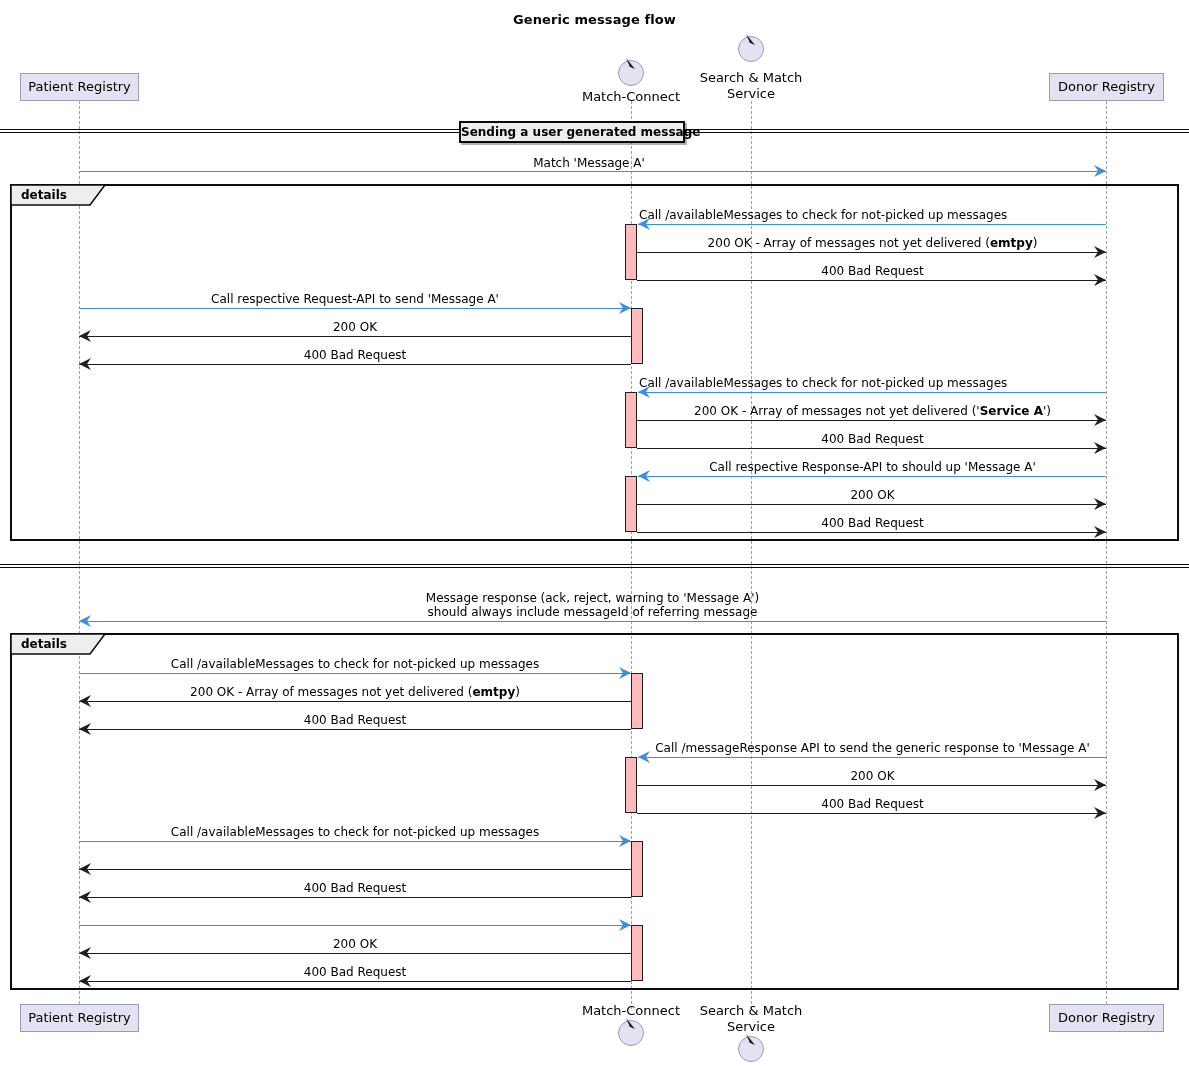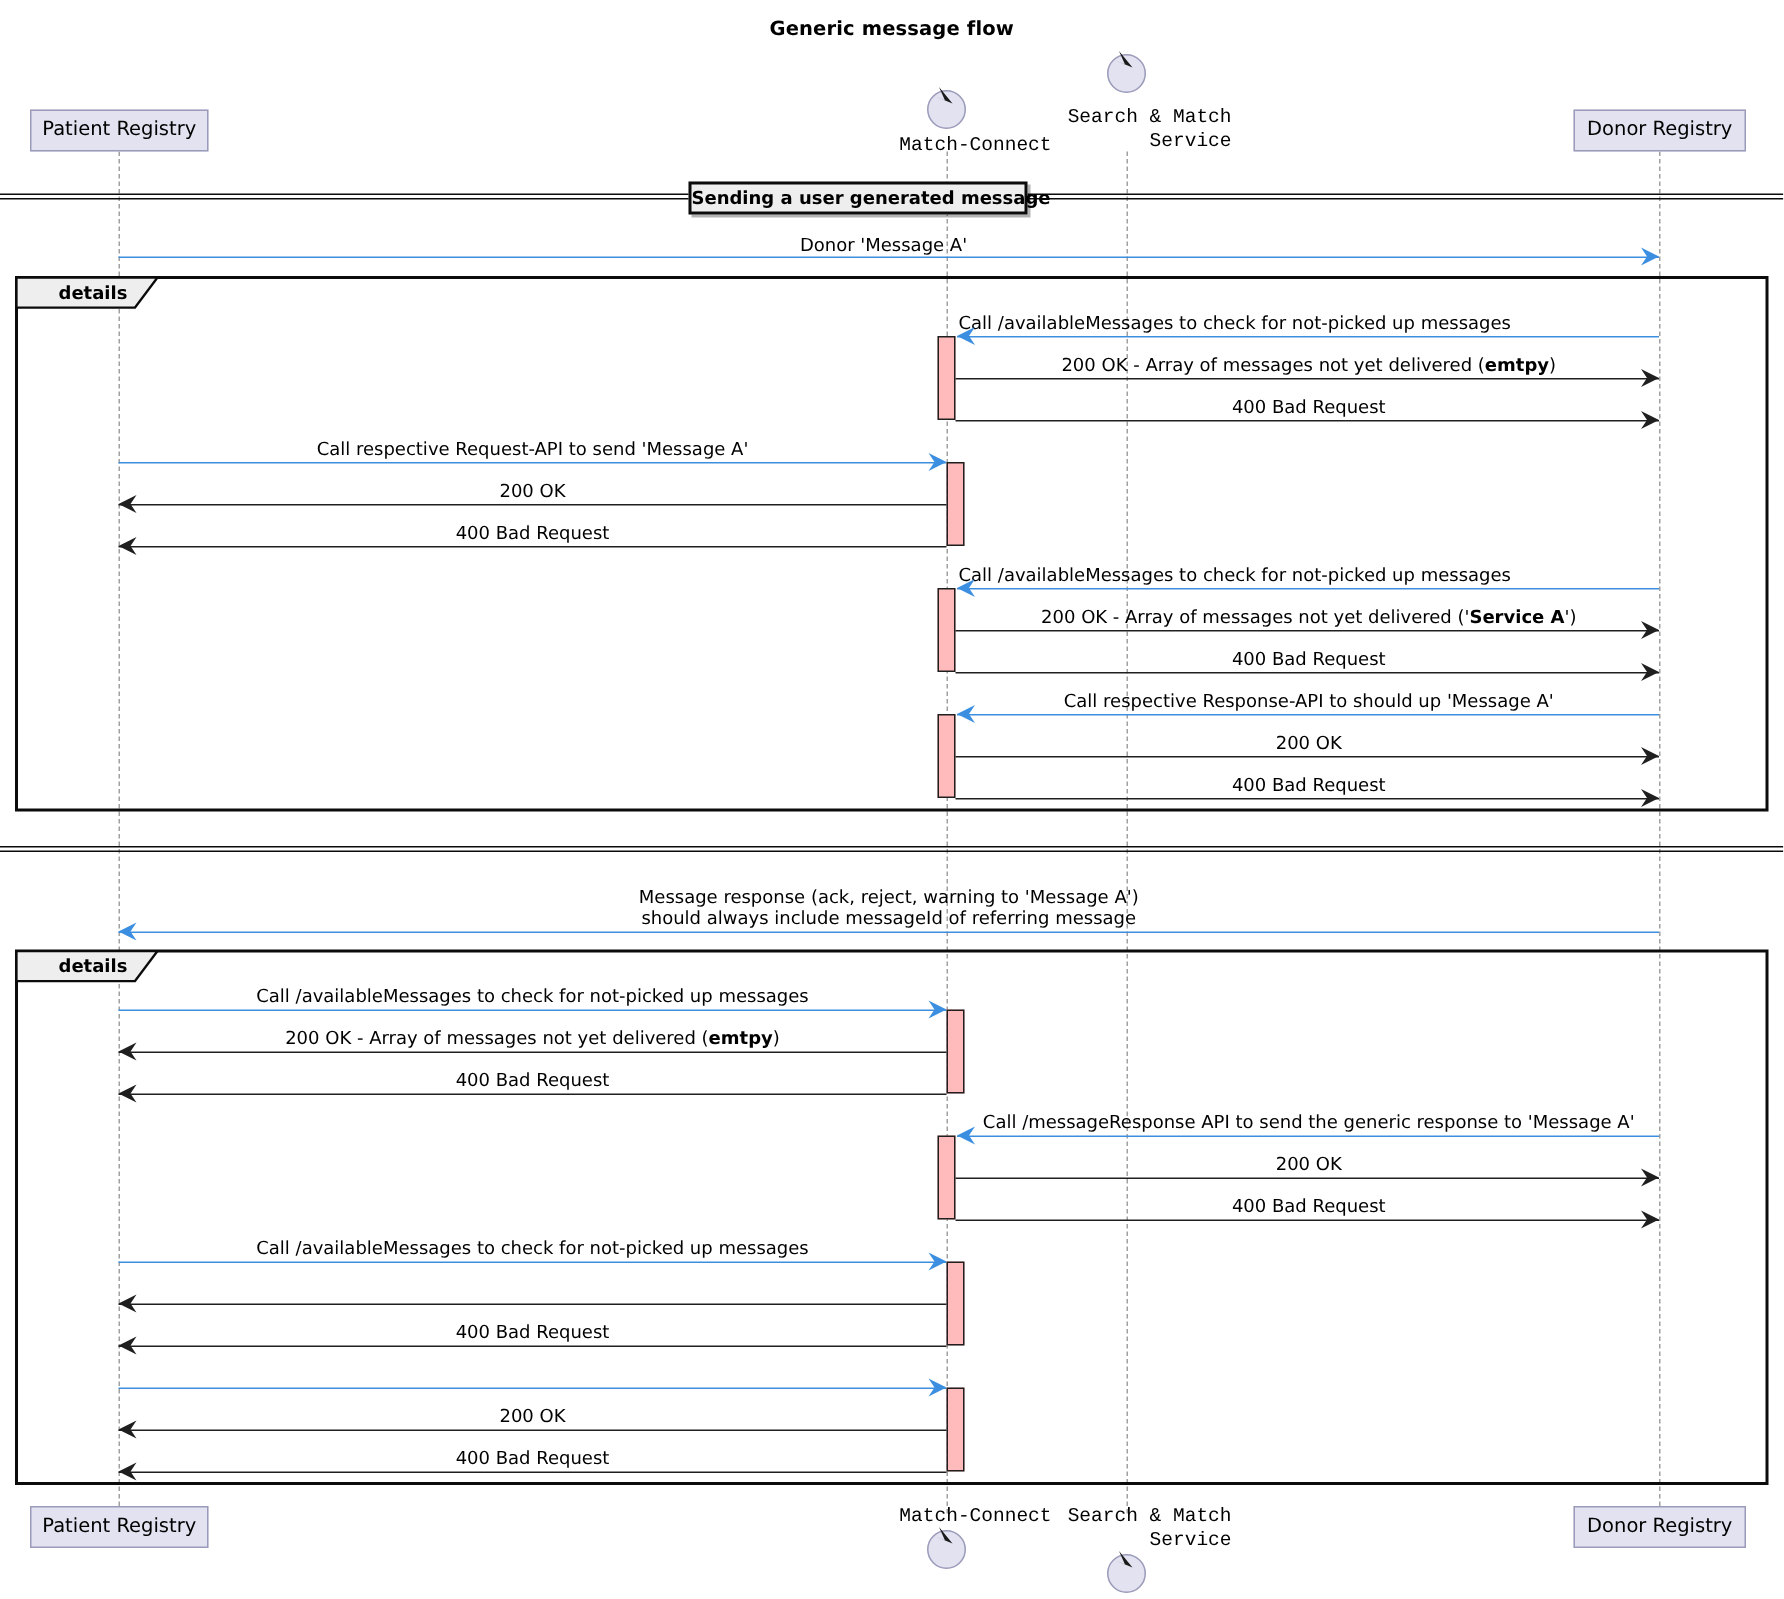--- a/index.html
+++ b/index.html
@@ -41,24 +41,23 @@
     color: #000000;
     text-align: center;
     line-height: 26px;
     height: 28px;
     white-space: nowrap;
   }
   .actor-label {
     position: absolute;
     font-size: 13px;
     color: #000000;
-    text-align: right;
+    text-align: center;
     white-space: nowrap;
     line-height: 16px;
-    font-family: Liberation Mono, monospace;
   }
   .actor-icon {
     position: absolute;
     width: 26px;
     height: 26px;
     border-radius: 50%;
     background: #E2E2F0;
     border: 1px solid #9A9ABA;
     box-sizing: border-box;
   }
@@ -104,21 +103,21 @@
   .group-tab {
     position: absolute;
     height: 34px;
     box-sizing: border-box;
     background: #EEEEEE;
     border-right: 0;
     font-size: 12px;
     font-weight: bold;
     color: #000000;
     line-height: 18px;
-    padding-left: 27px;
+    padding-left: 9px;
     white-space: nowrap;
   }
   .group-tab-shape {
     position: absolute;
     overflow: visible;
   }
   
   .divider-rule {
     position: absolute;
     left: 0;
@@ -170,21 +169,21 @@
     </svg>
   </div>
   <div class="actor-label" style="left:681px; top:70px; width:140px;">Search &amp; Match</div>
   <div class="actor-label" style="left:681px; top:86px; width:140px;">Service</div>
 
   <div class="participant-box" style="left:1049px; top:73px; width:115px;">Donor Registry</div>
 
   <div class="divider-rule" style="top:129px;"></div>
   <div class="divider-box" style="left:459px; top:121px; width:226px;">Sending a user generated message</div>
 
-  <div class="msg-label" style="left:379px; top:156px; width:420px;">Donor 'Message A'</div>
+  <div class="msg-label" style="left:379px; top:156px; width:420px;">Match 'Message A'</div>
   <div class="msg-line blue" style="left:79px; top:171px; width:1027px;"></div>
   <svg class="arrowhead" style="left:1094px; top:165px;" width="14" height="13">
     <path d="M0 0 L12 6 L0 12 L4 6 Z" fill="#3C8FE0"></path>
   </svg>
 
   <div class="group-frame" style="left:10px; top:184px; width:1169px; height:357px;"></div>
   <svg class="group-tab-shape" style="left:10px; top:184px;" width="96" height="22">
     <path d="M1 1 L95 1 L80 21 L1 21 Z" fill="#EEEEEE" stroke="#0B0B0B" stroke-width="1.5"></path>
   </svg>
   <div class="group-tab" style="left:12px; top:186px; width:80px; background:transparent;">details</div>

